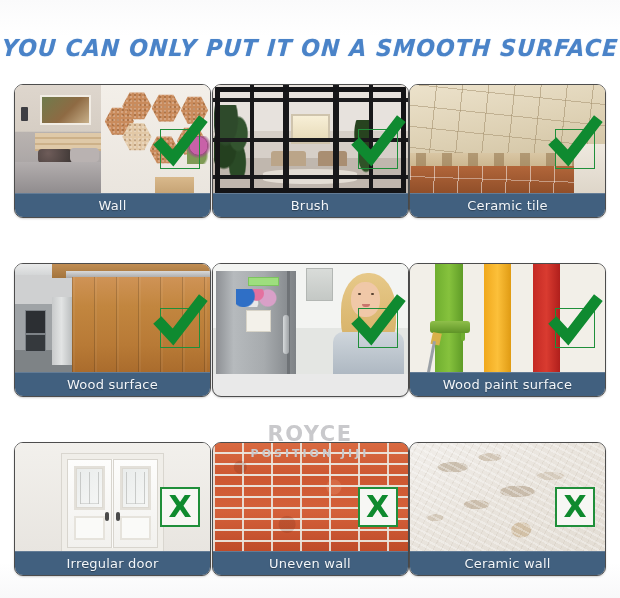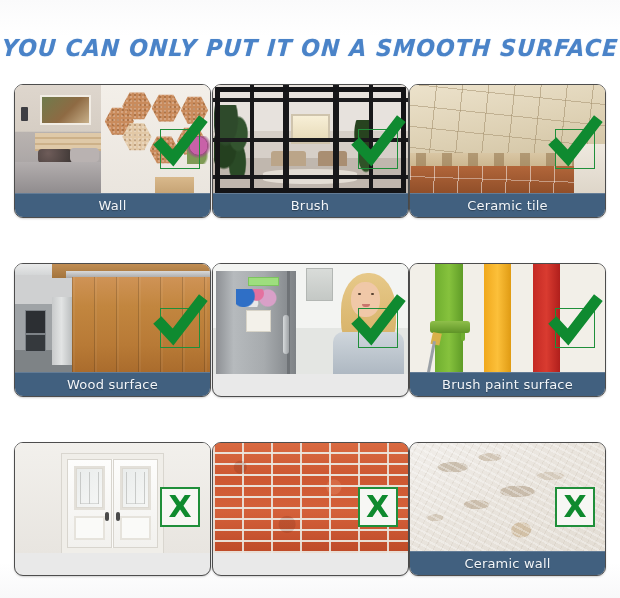--- a/index.html
+++ b/index.html
@@ -489,20 +489,22 @@
 </head>
 <body>
 
 <div id="page">
 
   <div class="title-wrap">
     <span class="title">YOU CAN ONLY PUT IT ON A SMOOTH SURFACE</span>
   </div>
 
   <div class="watermark" style="top:422px;">
+    <div class="wm-main">ROYCE</div>
+    <div class="wm-sub">POSITION JIJI</div>
   </div>
 
   <div class="grid">
 
     <div class="card">
       <div class="photo">
         <div class="sc-wall">
           <div class="wallpane"></div>
           <div class="bed-side"></div>
           <div class="switch"></div>
@@ -638,21 +640,21 @@
           <div class="rod"></div>
           <div class="drip1"></div>
         </div>
         <div class="badge check">
           <div class="boxline"></div>
           <svg viewBox="0 0 58 58">
             <path d="M10 30 L22 43 L49 8" fill="none" stroke="#0f8a30" stroke-width="11" stroke-linecap="square" stroke-linejoin="miter"></path>
           </svg>
         </div>
       </div>
-      <div class="label">Brush paint surface</div>
+      <div class="label">Wood paint surface</div>
     </div>
 
     <div class="card">
       <div class="photo">
         <div class="sc-door">
           <div class="walls"></div>
           <div class="casing">
             <div class="leaf l">
               <div class="glasspane"></div>
               <div class="panel"></div>
@@ -662,33 +664,35 @@
               <div class="glasspane"></div>
               <div class="panel"></div>
               <div class="knob r"></div>
             </div>
           </div>
         </div>
         <div class="badge cross">
           <span class="xglyph">X</span>
         </div>
       </div>
+      <div class="label">Irregular door</div>
     </div>
 
     <div class="card">
       <div class="photo">
         <div class="sc-brick">
           <div class="bricks"></div>
           <div class="offset"></div>
           <div class="noise"></div>
         </div>
         <div class="badge cross">
           <span class="xglyph">X</span>
         </div>
       </div>
+      <div class="label">Uneven wall</div>
     </div>
 
     <div class="card">
       <div class="photo">
         <div class="sc-damp">
           <div class="flakes"></div>
           <div class="grain"></div>
         </div>
         <div class="badge cross">
           <span class="xglyph">X</span>

